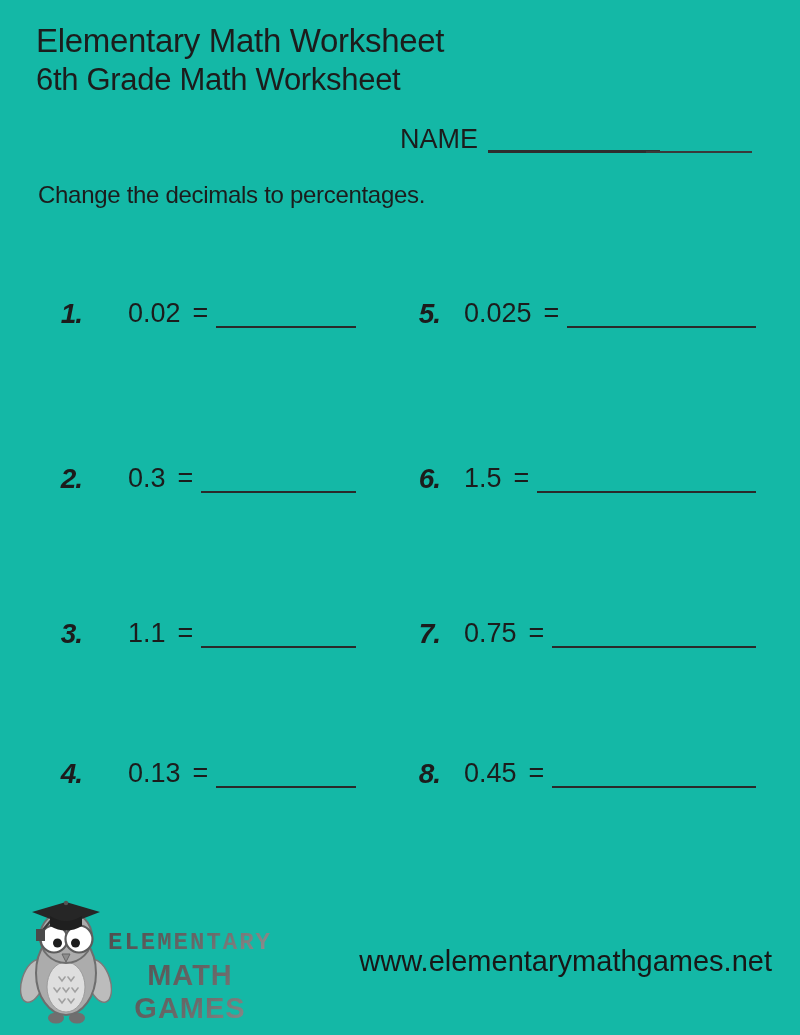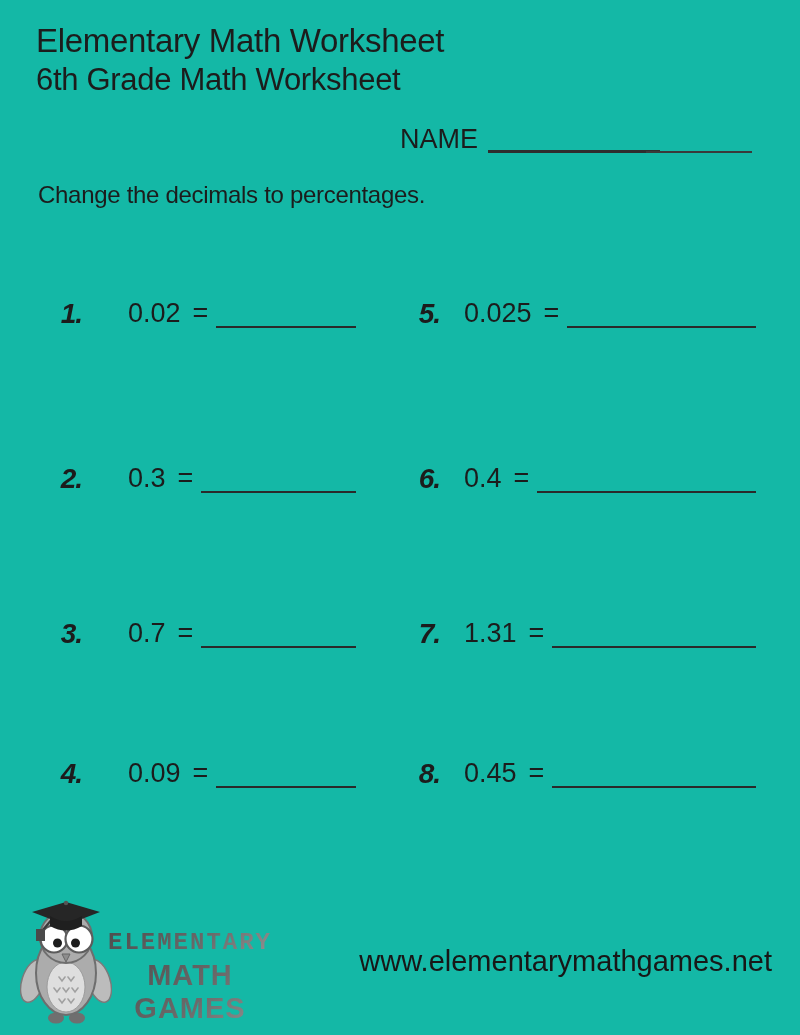--- a/index.html
+++ b/index.html
@@ -75,45 +75,45 @@
 
   <div class="prow r2">
     <div class="prob pl">
       <span class="pnum">2.</span>
       <span class="pval">0.3</span>
       <span class="peq">=</span>
       <span class="blank"></span>
     </div>
     <div class="prob pr">
       <span class="pnum">6.</span>
-      <span class="pval">0.4</span>
+      <span class="pval">1.5</span>
       <span class="peq">=</span>
       <span class="blank"></span>
     </div>
   </div>
 
   <div class="prow r3">
     <div class="prob pl">
       <span class="pnum">3.</span>
-      <span class="pval">0.7</span>
+      <span class="pval">1.1</span>
       <span class="peq">=</span>
       <span class="blank"></span>
     </div>
     <div class="prob pr">
       <span class="pnum">7.</span>
-      <span class="pval">1.31</span>
+      <span class="pval">0.75</span>
       <span class="peq">=</span>
       <span class="blank"></span>
     </div>
   </div>
 
   <div class="prow r4">
     <div class="prob pl">
       <span class="pnum">4.</span>
-      <span class="pval">0.09</span>
+      <span class="pval">0.13</span>
       <span class="peq">=</span>
       <span class="blank"></span>
     </div>
     <div class="prob pr">
       <span class="pnum">8.</span>
       <span class="pval">0.45</span>
       <span class="peq">=</span>
       <span class="blank"></span>
     </div>
   </div>

